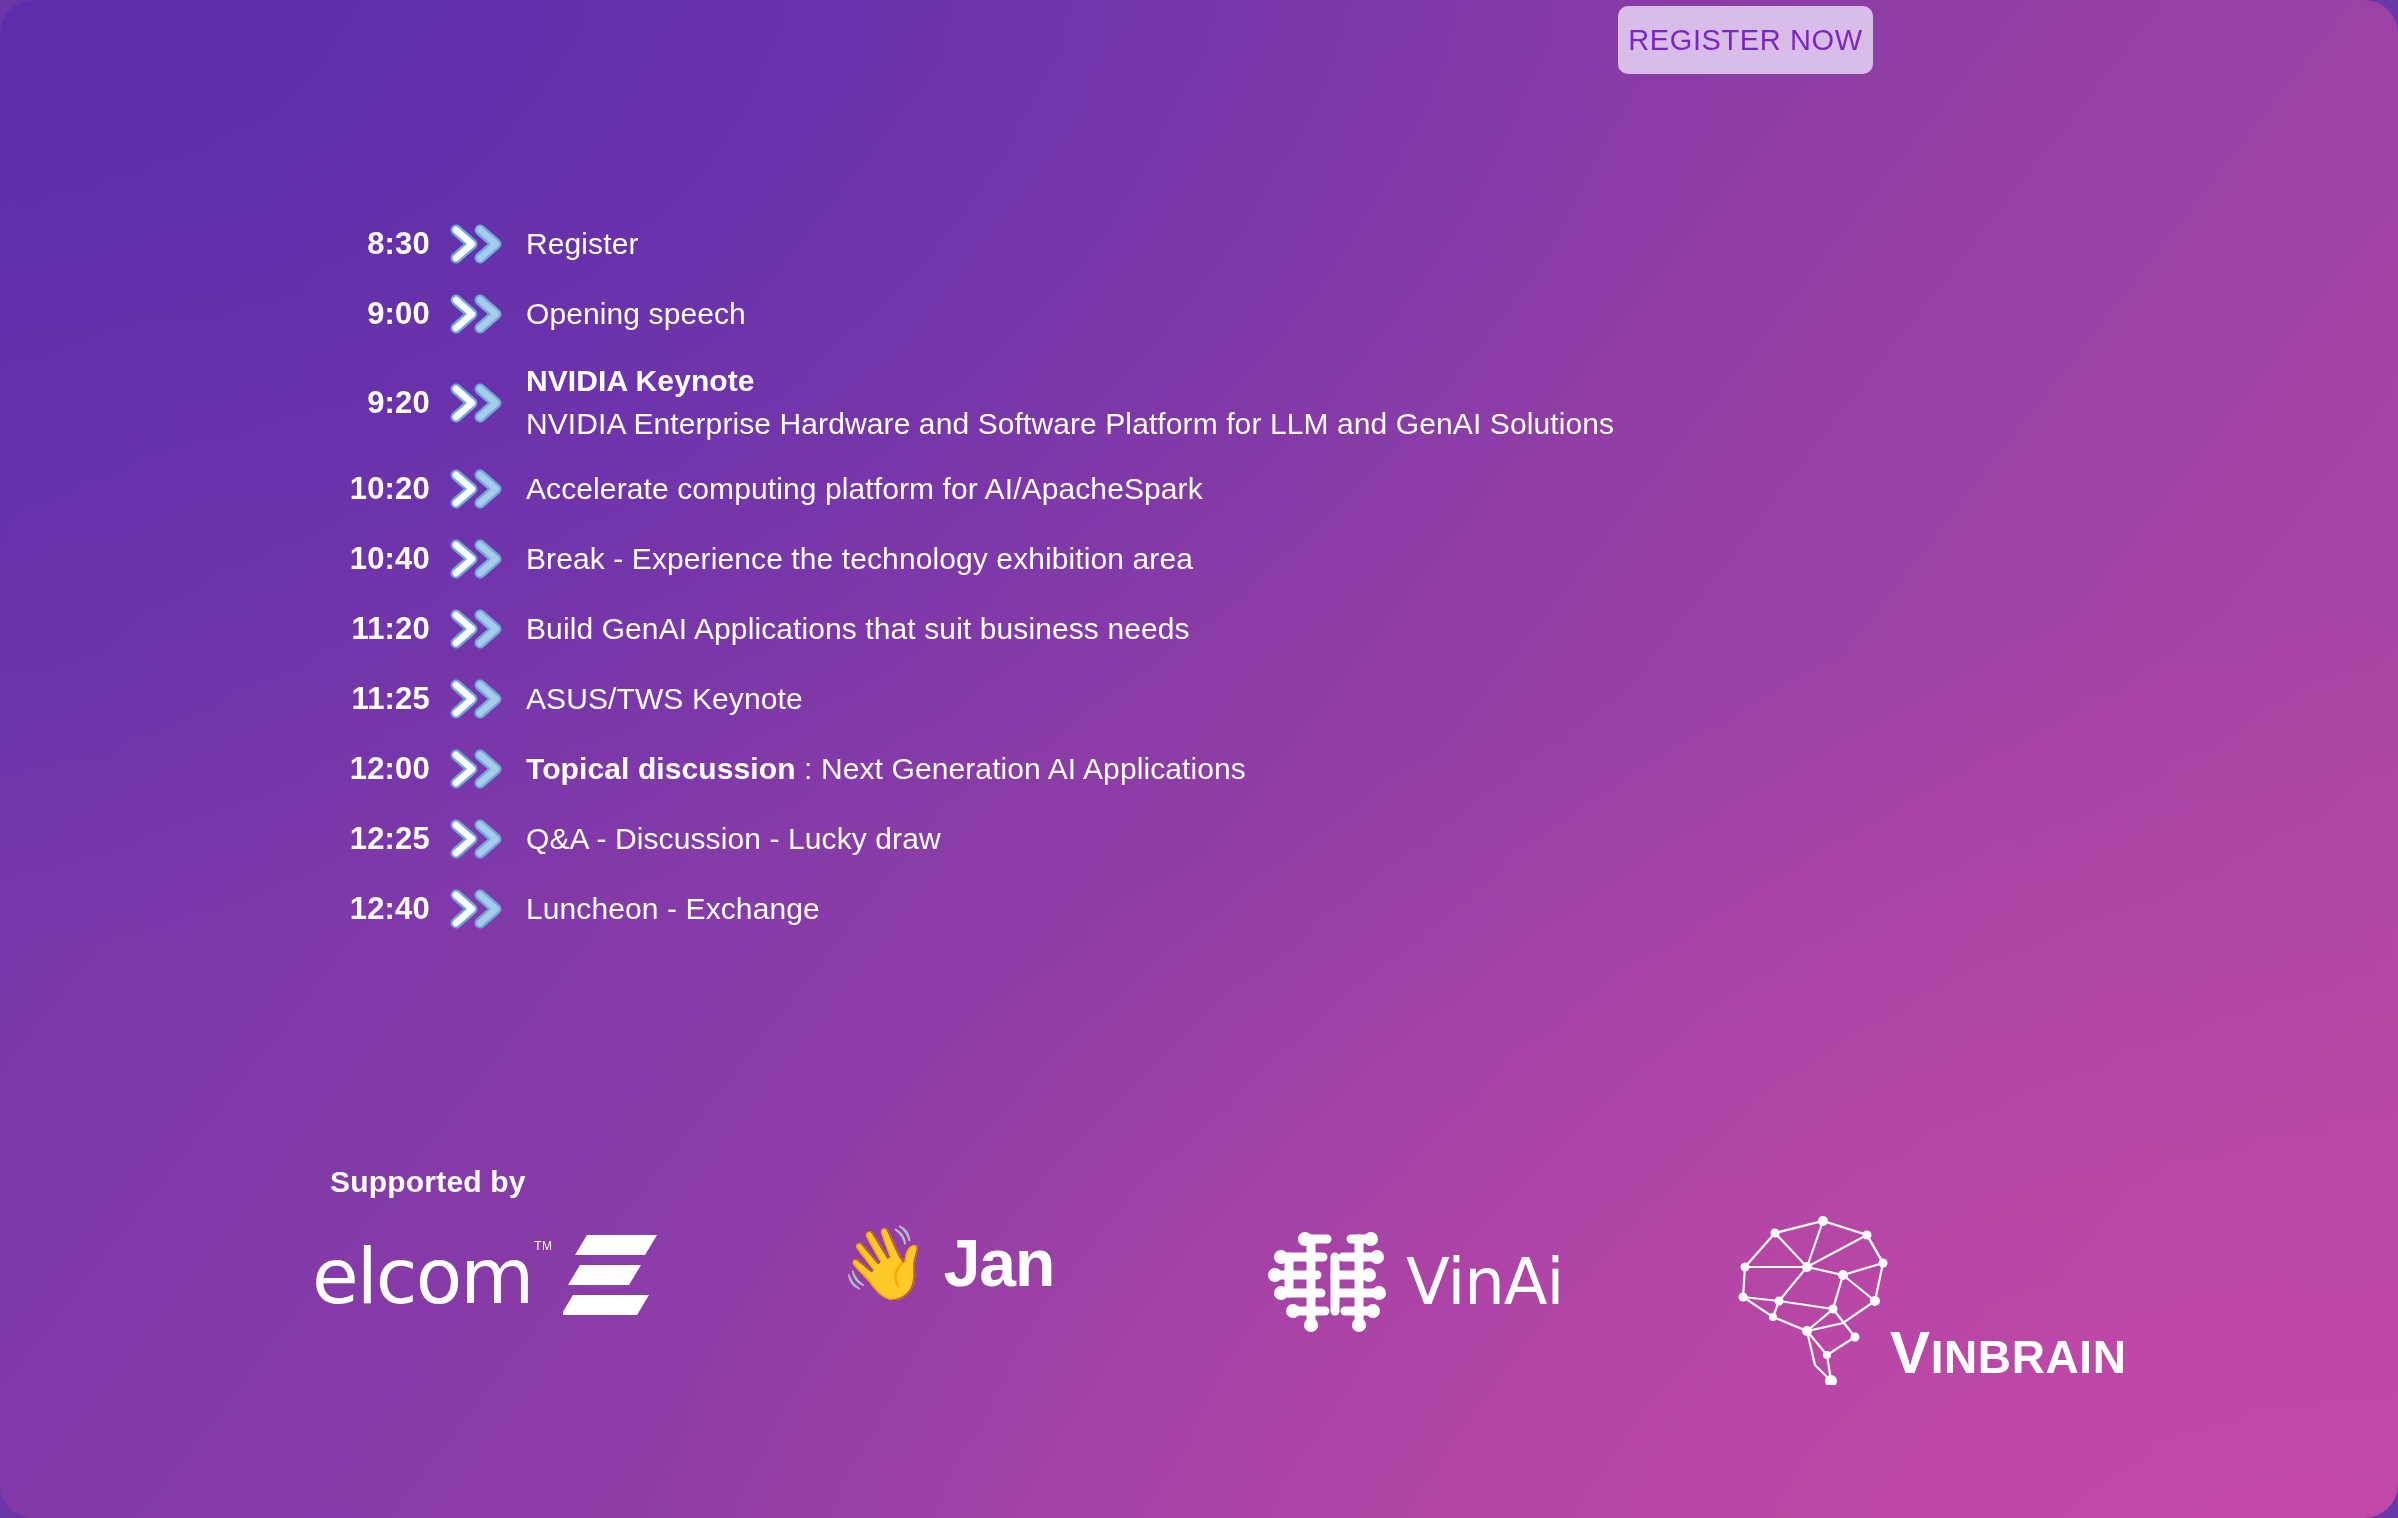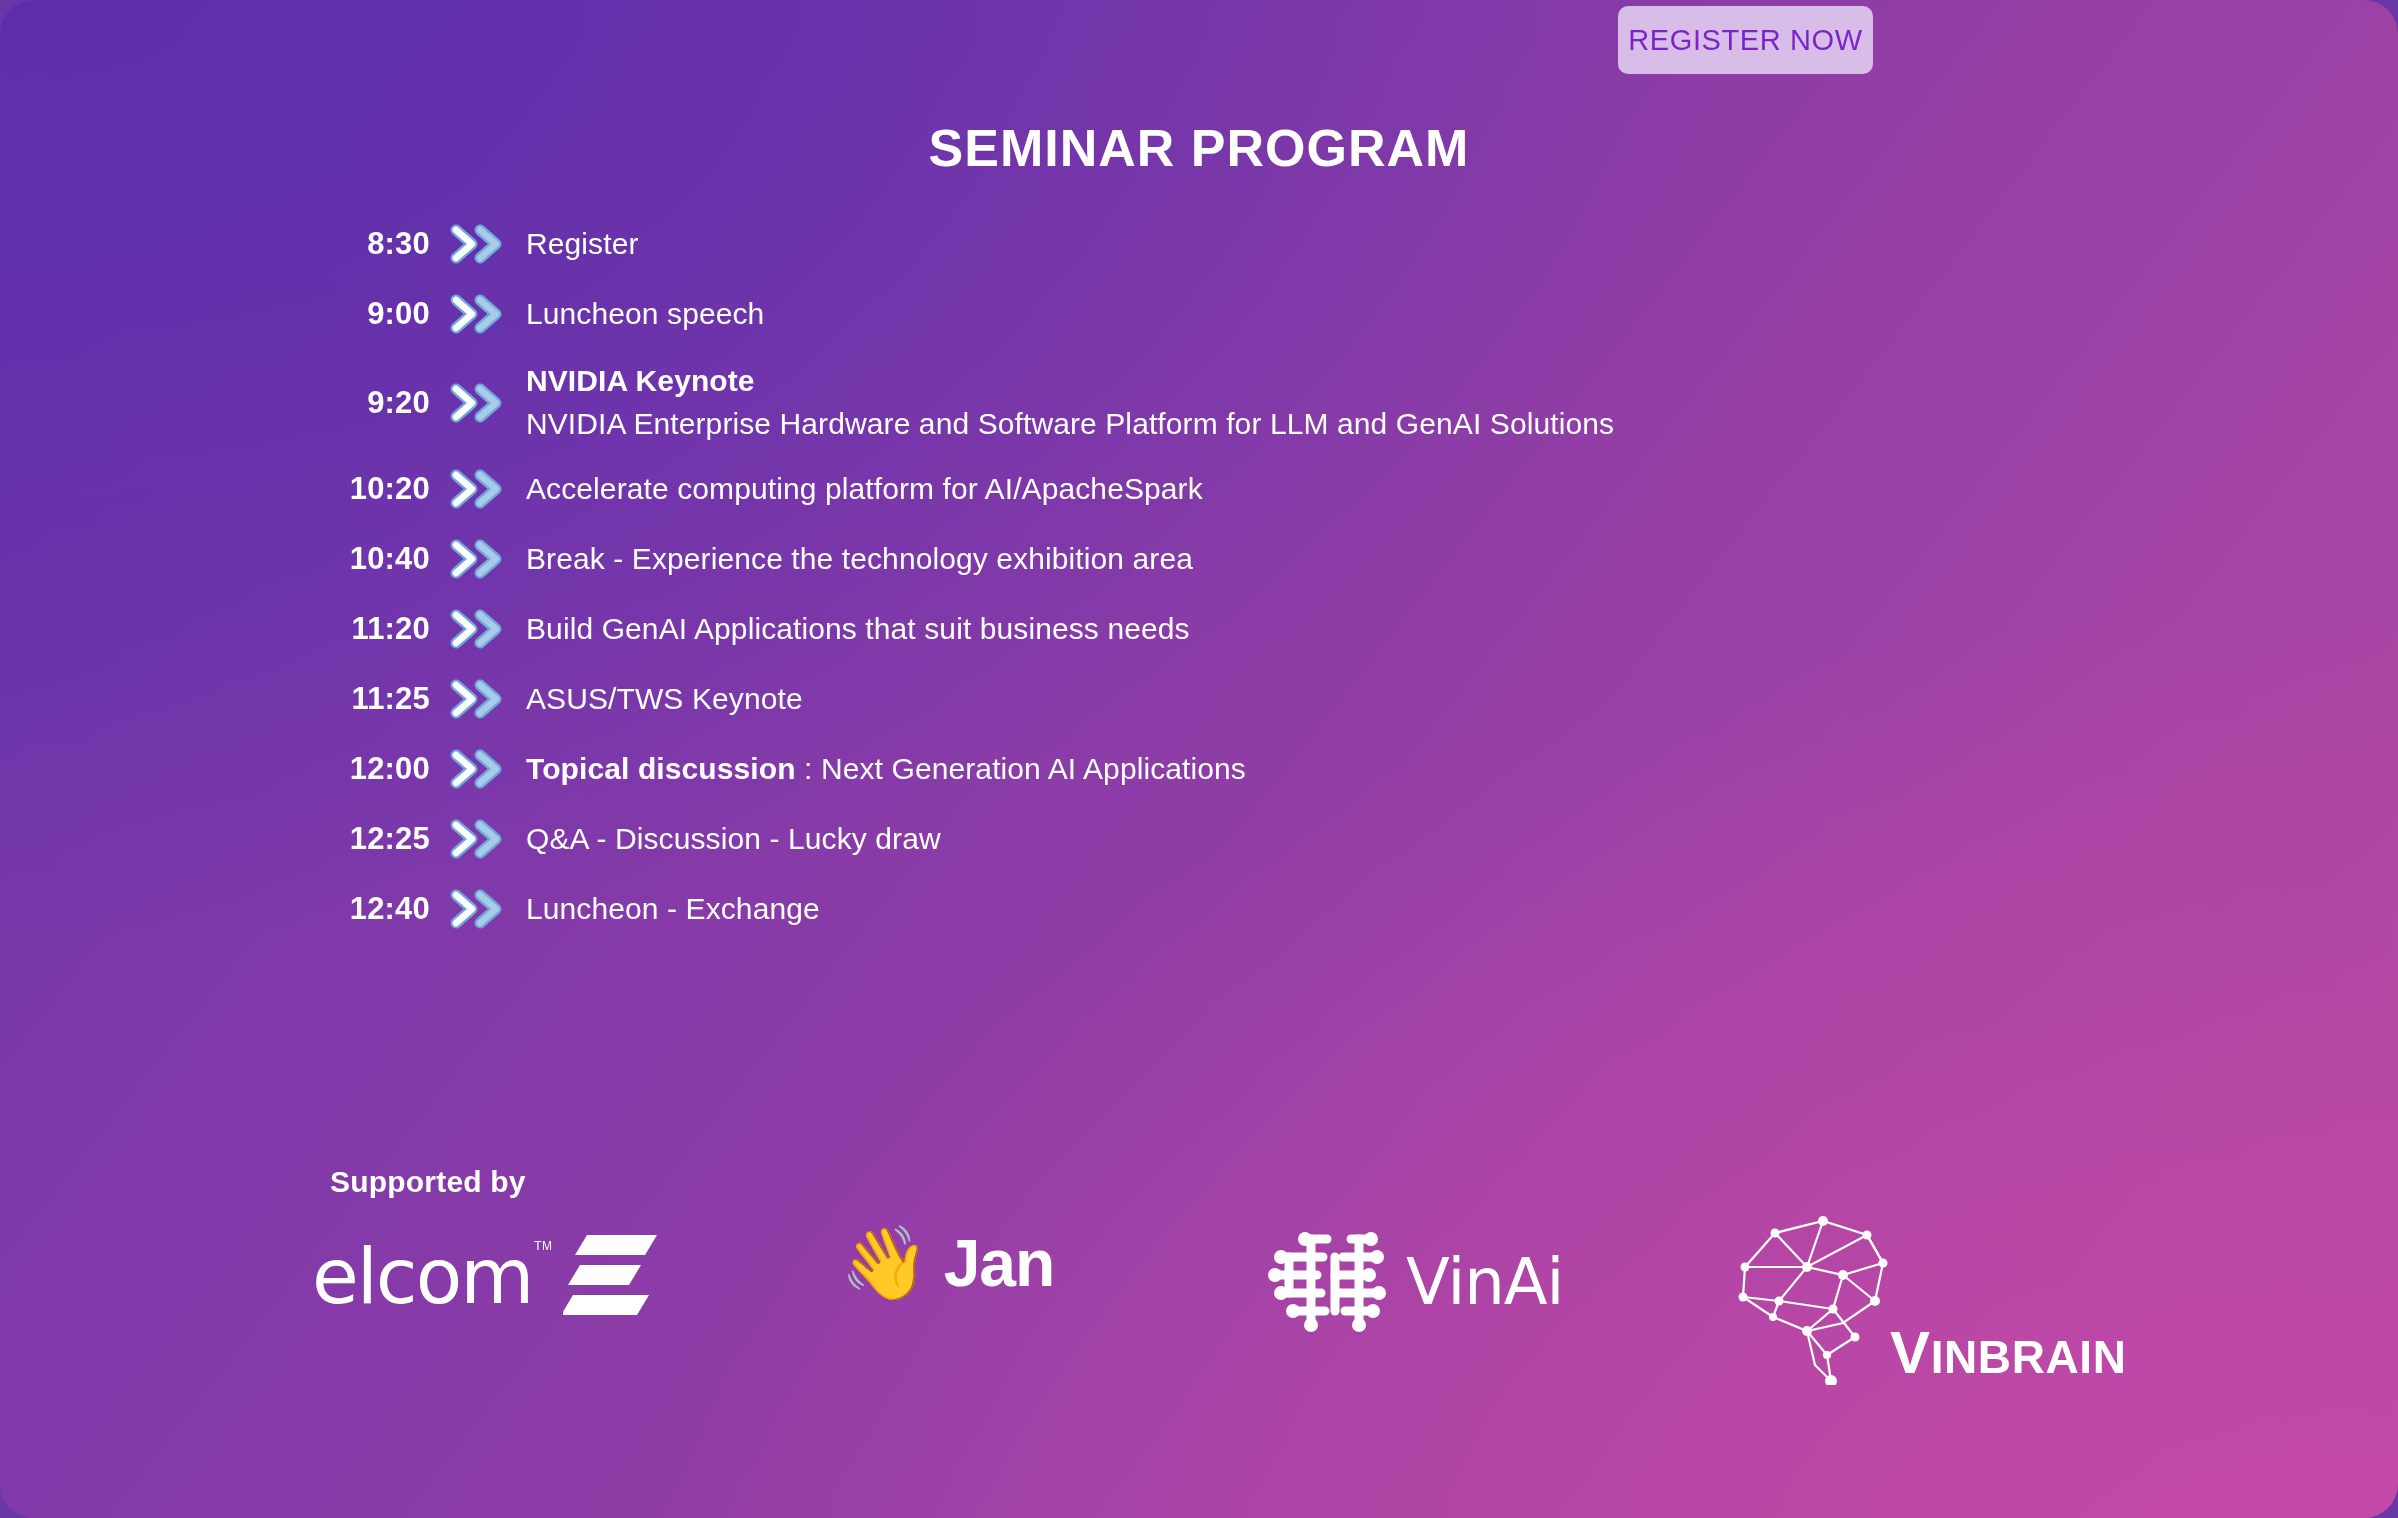--- a/index.html
+++ b/index.html
@@ -155,21 +155,20 @@
   }
   .vinbrain-word .cap { font-size:60px; }
 </style>
 </head>
 <body>
 
 <div class="page">
 
   <button class="register-btn">REGISTER NOW</button>
 
-  <div class="title">SEMINAR PROGRAM</div>
 
   <div class="schedule" id="schedule">
       <div class="row">
         <div class="time">8:30</div>
         <div class="chev">
           <svg width="56" height="40" viewBox="0 0 56 40" aria-hidden="true">
   <path d="M6,6 L22,20 L6,34" fill="none" stroke="#6fa8dc" stroke-width="11" stroke-linecap="round" stroke-linejoin="round"></path>
   <path d="M6,6 L22,20 L6,34" fill="none" stroke="#ffffff" stroke-width="6.5" stroke-linecap="round" stroke-linejoin="round"></path>
   <path d="M30,6 L46,20 L30,34" fill="none" stroke="#6fa8dc" stroke-width="11" stroke-linecap="round" stroke-linejoin="round"></path>
   <path d="M30,6 L46,20 L30,34" fill="none" stroke="#a8cbe8" stroke-width="6.5" stroke-linecap="round" stroke-linejoin="round"></path>
@@ -180,21 +179,21 @@
       <div class="row">
         <div class="time">9:00</div>
         <div class="chev">
           <svg width="56" height="40" viewBox="0 0 56 40" aria-hidden="true">
   <path d="M6,6 L22,20 L6,34" fill="none" stroke="#6fa8dc" stroke-width="11" stroke-linecap="round" stroke-linejoin="round"></path>
   <path d="M6,6 L22,20 L6,34" fill="none" stroke="#ffffff" stroke-width="6.5" stroke-linecap="round" stroke-linejoin="round"></path>
   <path d="M30,6 L46,20 L30,34" fill="none" stroke="#6fa8dc" stroke-width="11" stroke-linecap="round" stroke-linejoin="round"></path>
   <path d="M30,6 L46,20 L30,34" fill="none" stroke="#a8cbe8" stroke-width="6.5" stroke-linecap="round" stroke-linejoin="round"></path>
 </svg>
         </div>
-        <div class="row-text">Luncheon speech</div>
+        <div class="row-text">Opening speech</div>
       </div>
       <div class="row tall">
         <div class="time">9:20</div>
         <div class="chev">
           <svg width="56" height="40" viewBox="0 0 56 40" aria-hidden="true">
   <path d="M6,6 L22,20 L6,34" fill="none" stroke="#6fa8dc" stroke-width="11" stroke-linecap="round" stroke-linejoin="round"></path>
   <path d="M6,6 L22,20 L6,34" fill="none" stroke="#ffffff" stroke-width="6.5" stroke-linecap="round" stroke-linejoin="round"></path>
   <path d="M30,6 L46,20 L30,34" fill="none" stroke="#6fa8dc" stroke-width="11" stroke-linecap="round" stroke-linejoin="round"></path>
   <path d="M30,6 L46,20 L30,34" fill="none" stroke="#a8cbe8" stroke-width="6.5" stroke-linecap="round" stroke-linejoin="round"></path>
 </svg>

